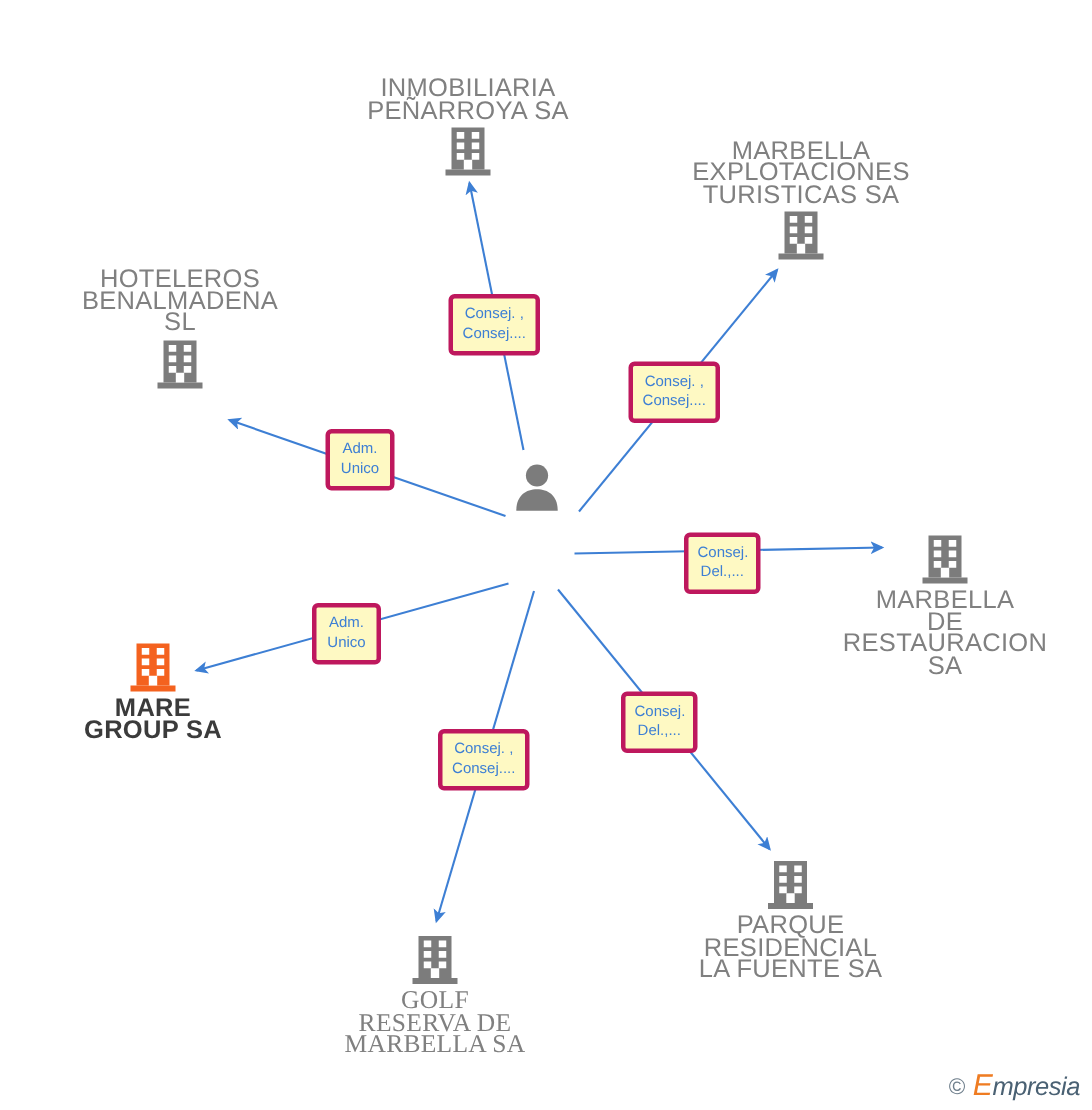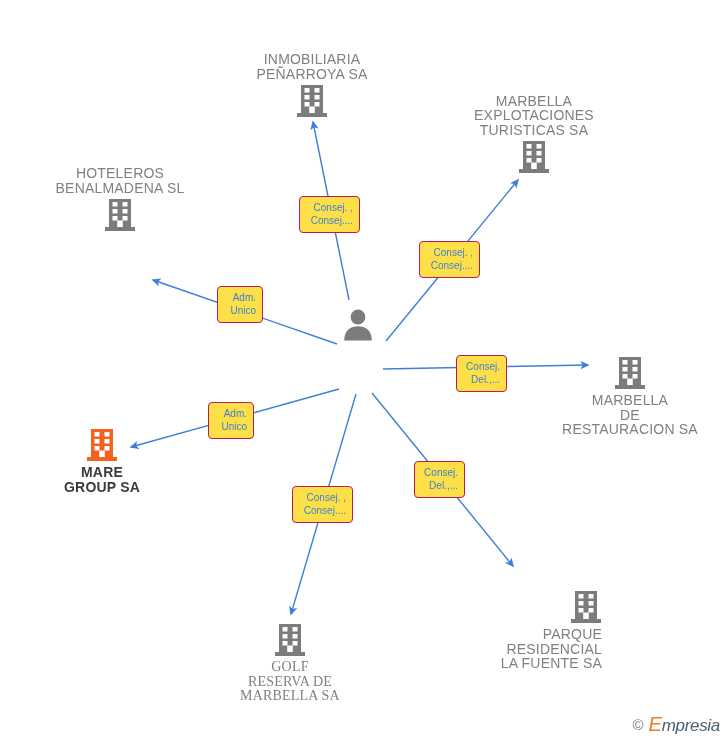--- a/index.html
+++ b/index.html
@@ -34,21 +34,21 @@
     margin-left: -75px;
     text-align: center;
     z-index: 3;
   }
   .node .glyph {
     display: block;
     line-height: 0;
   }
   .node .label {
     display: block;
-    font-size: 14px;
+    font-size: 17px;
     line-height: 14.5px;
     color: #808080;
     letter-spacing: 0.2px;
     white-space: pre-line;
   }
   .node.label-above .label { margin-bottom: 3px; }
   .node.label-below .label { margin-top: 3px; }
 
   .node.highlight .label {
     color: #3b3b3b;
@@ -58,27 +58,27 @@
   .node.person .label {
     color: #6e6e6e;
     font-size: 11.5px;
     line-height: 15px;
   }
 
   
   .chip {
     position: absolute;
     box-sizing: border-box;
-    border: 1px solid #be185d;
+    border: 3px solid #be185d;
     border-radius: 4px;
-    background: #fde047;
+    background: #fef9c3;
     color: #3d7fd4;
     font-size: 10px;
     line-height: 13px;
-    text-align: right;
+    text-align: center;
     padding: 4px 6px 5px 6px;
     white-space: pre-line;
     z-index: 5;
   }
 
   
   #watermark {
     position: absolute;
     right: 8px;
     bottom: 6px;
@@ -169,21 +169,21 @@
             <rect x="1" y="29" width="30" height="4" fill="#7c7c7c"></rect>
             <rect x="8.5" y="4" width="5" height="4.5" fill="#ffffff"></rect>
             <rect x="18.5" y="4" width="5" height="4.5" fill="#ffffff"></rect>
             <rect x="8.5" y="11" width="5" height="4.5" fill="#ffffff"></rect>
             <rect x="18.5" y="11" width="5" height="4.5" fill="#ffffff"></rect>
             <rect x="8.5" y="18" width="5" height="4.5" fill="#ffffff"></rect>
             <rect x="18.5" y="18" width="5" height="4.5" fill="#ffffff"></rect>
             <rect x="13.2" y="22.5" width="5.6" height="6.5" fill="#ffffff"></rect>
           </svg></span>
       </div>
-      <div class="node label-above" style="left: 120px; top: 166px;">
+      <div class="node label-above" style="left: 120px; top: 179px;">
         <span class="label" style="color: rgb(128, 128, 128);">HOTELEROS
 BENALMADENA SL</span>
         <span class="glyph"><svg width="32" height="34" viewBox="0 0 32 34" xmlns="http://www.w3.org/2000/svg">
             <rect x="5" y="1" width="22" height="28" fill="#7c7c7c"></rect>
             <rect x="1" y="29" width="30" height="4" fill="#7c7c7c"></rect>
             <rect x="8.5" y="4" width="5" height="4.5" fill="#ffffff"></rect>
             <rect x="18.5" y="4" width="5" height="4.5" fill="#ffffff"></rect>
             <rect x="8.5" y="11" width="5" height="4.5" fill="#ffffff"></rect>
             <rect x="18.5" y="11" width="5" height="4.5" fill="#ffffff"></rect>
             <rect x="8.5" y="18" width="5" height="4.5" fill="#ffffff"></rect>
@@ -215,21 +215,21 @@
             <rect x="18.5" y="4" width="5" height="4.5" fill="#ffffff"></rect>
             <rect x="8.5" y="11" width="5" height="4.5" fill="#ffffff"></rect>
             <rect x="18.5" y="11" width="5" height="4.5" fill="#ffffff"></rect>
             <rect x="8.5" y="18" width="5" height="4.5" fill="#ffffff"></rect>
             <rect x="18.5" y="18" width="5" height="4.5" fill="#ffffff"></rect>
             <rect x="13.2" y="22.5" width="5.6" height="6.5" fill="#ffffff"></rect>
           </svg></span>
         <span class="label" style="color: rgb(59, 59, 59);">MARE
 GROUP SA</span>
       </div>
-      <div class="node label-below" style="left: 527px; top: 590px; text-align: right;">
+      <div class="node label-below" style="left: 527px; top: 573px;">
         <span class="glyph"><svg width="32" height="34" viewBox="0 0 32 34" xmlns="http://www.w3.org/2000/svg">
             <rect x="5" y="1" width="22" height="28" fill="#7c7c7c"></rect>
             <rect x="1" y="29" width="30" height="4" fill="#7c7c7c"></rect>
             <rect x="8.5" y="4" width="5" height="4.5" fill="#ffffff"></rect>
             <rect x="18.5" y="4" width="5" height="4.5" fill="#ffffff"></rect>
             <rect x="8.5" y="11" width="5" height="4.5" fill="#ffffff"></rect>
             <rect x="18.5" y="11" width="5" height="4.5" fill="#ffffff"></rect>
             <rect x="8.5" y="18" width="5" height="4.5" fill="#ffffff"></rect>
             <rect x="18.5" y="18" width="5" height="4.5" fill="#ffffff"></rect>
             <rect x="13.2" y="22.5" width="5.6" height="6.5" fill="#ffffff"></rect>

